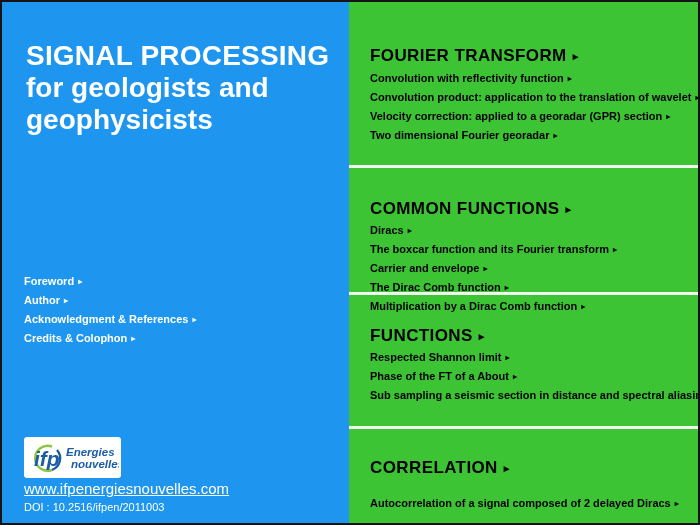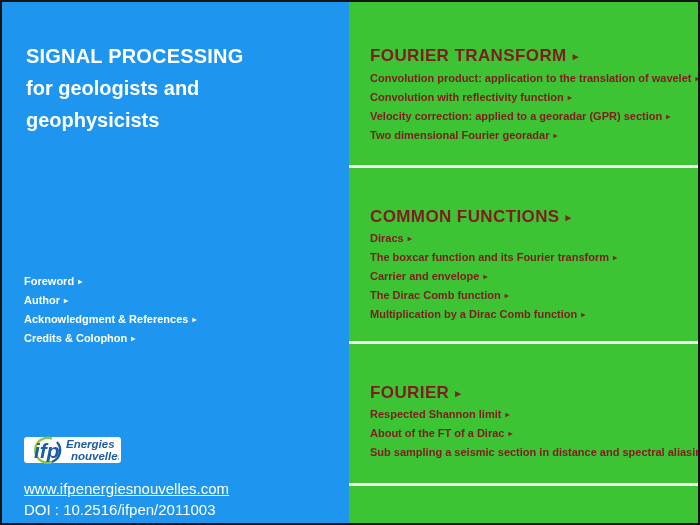--- a/index.html
+++ b/index.html
@@ -8,38 +8,38 @@
     border:2px solid #141414;
     display:flex;overflow:hidden;
     font-family:"Liberation Sans",sans-serif;
     background:#1E96F0;
   }
   
   .left{
     width:347px;flex-shrink:0;position:relative;
     background:#1E96F0;color:#fff;
   }
-  .title{position:absolute;top:38px;left:24px;font-size:20px;line-height:32px;}
+  .title{position:absolute;top:38px;left:24px;font-size:28px;line-height:32px;}
   .title .l1{font-weight:700;letter-spacing:.2px;}
   .title .l2{font-weight:700;}
   .nav{position:absolute;top:273px;left:22px;}
   .nav-link{font-size:11px;font-weight:700;line-height:13px;margin-bottom:6px;cursor:pointer;white-space:nowrap;}
   .arrow{font-size:8px;margin-left:4px;vertical-align:1px;opacity:.95;}
   .logo-box{
-    position:absolute;top:435px;left:22px;width:97px;height:26px;
+    position:absolute;top:435px;left:22px;width:97px;height:41px;
     background:#fff;border-radius:3px;display:flex;align-items:center;justify-content:center;
     cursor:pointer;
   }
   .website{position:absolute;top:478px;left:22px;font-size:15px;color:#fff;text-decoration:underline;cursor:pointer;}
-  .doi{position:absolute;top:499px;left:22px;font-size:15px;}
+  .doi{position:absolute;top:499px;left:22px;font-size:11px;}
   
-  .right{flex:1;background:#3CC435;color:#7f1d1d;display:flex;flex-direction:column;overflow:hidden;gap:8px;}
+  .right{flex:1;background:#3CC435;color:#000000;display:flex;flex-direction:column;overflow:hidden;}
   .section{box-sizing:border-box;padding:31px 18px 0 21px;border-bottom:3px solid rgba(255,255,255,.92);flex-shrink:0;}
   .section:nth-child(1){height:166px;padding-top:44px;}
-  .section:nth-child(2){height:168px;}
+  .section:nth-child(2){height:127px;}
   .section:nth-child(3){height:134px;}
   .section:nth-child(4){height:140px;padding-top:29px;}
   .section:nth-child(4){border-bottom:none;}
   .sec-h{font-size:17px;font-weight:700;line-height:20px;margin:0 0 5px 0;letter-spacing:.4px;cursor:pointer;white-space:nowrap;}
   .section:nth-child(1) .sec-h{margin-bottom:6px;}
   .section:nth-child(4) .sec-h{margin-bottom:19px;}
   .sec-h .arrow{font-size:11px;margin-left:6px;vertical-align:1px;}
   .sec-item{font-size:11px;font-weight:700;line-height:13px;margin-bottom:6px;cursor:pointer;white-space:nowrap;}
 </style>
 </head>
@@ -72,37 +72,37 @@
       </svg>
     </div>
 
     <div class="website">www.ifpenergiesnouvelles.com</div>
     <div class="doi">DOI : 10.2516/ifpen/2011003</div>
   </div>
 
   <div class="right">
       <section class="section">
         <h2 class="sec-h"><span>FOURIER TRANSFORM</span><span class="arrow">▸</span></h2>
+        <div class="sec-item"><span>Convolution with reflectivity function</span><span class="arrow">▸</span></div>
         <div class="sec-item"><span>Convolution product: application to the translation of wavelet</span><span class="arrow">▸</span></div>
-        <div class="sec-item"><span>Convolution with reflectivity function</span><span class="arrow">▸</span></div>
         <div class="sec-item"><span>Velocity correction: applied to a georadar (GPR) section</span><span class="arrow">▸</span></div>
         <div class="sec-item"><span>Two dimensional Fourier georadar</span><span class="arrow">▸</span></div>
       </section>
       <section class="section">
         <h2 class="sec-h"><span>COMMON FUNCTIONS</span><span class="arrow">▸</span></h2>
         <div class="sec-item"><span>Diracs</span><span class="arrow">▸</span></div>
         <div class="sec-item"><span>The boxcar function and its Fourier transform</span><span class="arrow">▸</span></div>
         <div class="sec-item"><span>Carrier and envelope</span><span class="arrow">▸</span></div>
         <div class="sec-item"><span>The Dirac Comb function</span><span class="arrow">▸</span></div>
         <div class="sec-item"><span>Multiplication by a Dirac Comb function</span><span class="arrow">▸</span></div>
       </section>
       <section class="section">
-        <h2 class="sec-h"><span>FOURIER</span><span class="arrow">▸</span></h2>
+        <h2 class="sec-h"><span>FUNCTIONS</span><span class="arrow">▸</span></h2>
         <div class="sec-item"><span>Respected Shannon limit</span><span class="arrow">▸</span></div>
-        <div class="sec-item"><span>About of the FT of a Dirac</span><span class="arrow">▸</span></div>
+        <div class="sec-item"><span>Phase of the FT of a About</span><span class="arrow">▸</span></div>
         <div class="sec-item"><span>Sub sampling a seismic section in distance and spectral aliasing</span></div>
       </section>
       <section class="section">
         <h2 class="sec-h"><span>CORRELATION</span><span class="arrow">▸</span></h2>
         <div class="sec-item"><span>Autocorrelation of a signal composed of 2 delayed Diracs</span><span class="arrow">▸</span></div>
       </section>
     </div>
 
 </div>
 

